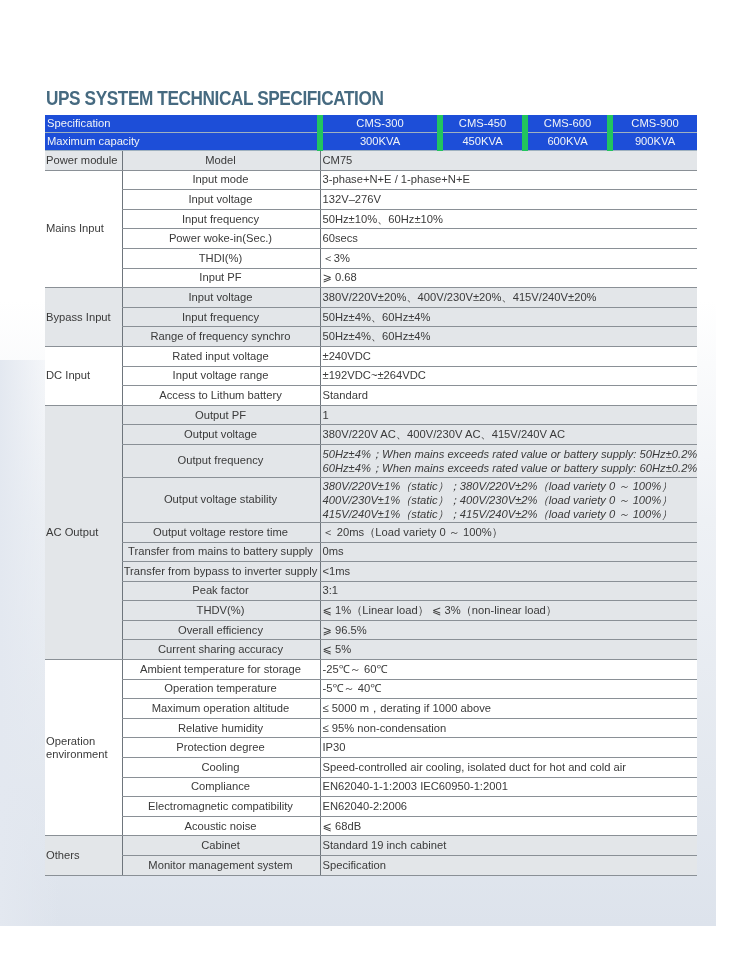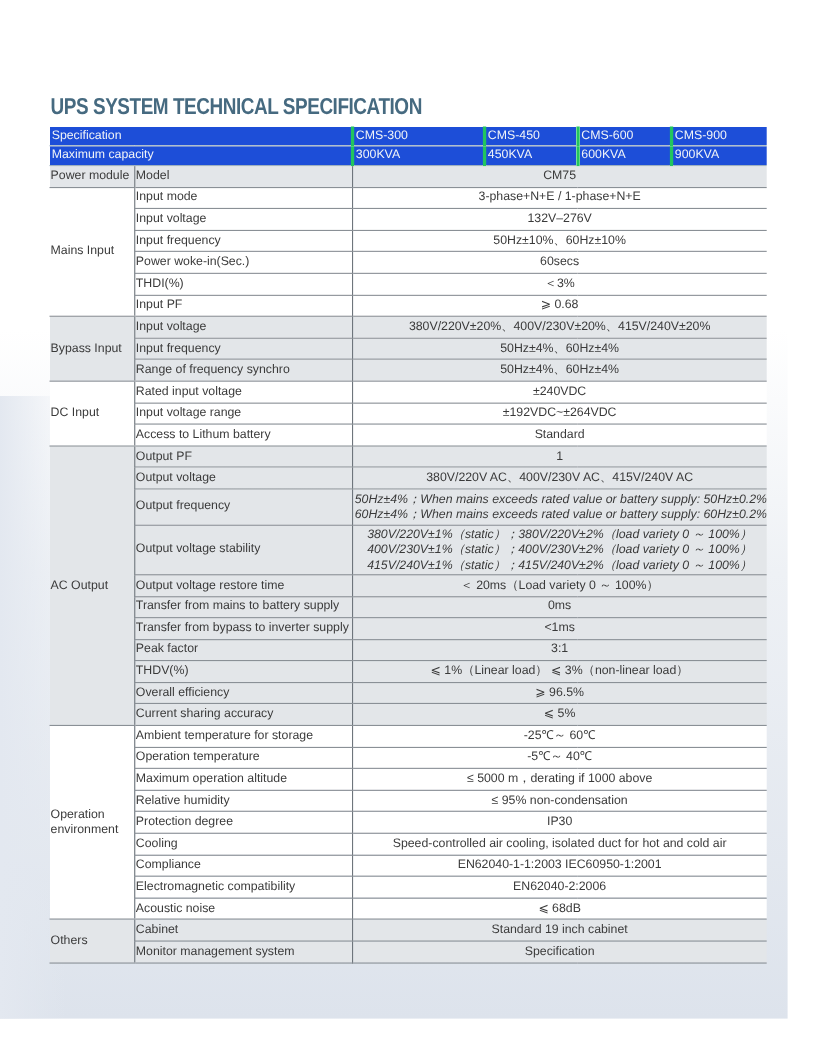--- a/index.html
+++ b/index.html
@@ -34,28 +34,28 @@
   table.spec col.c-spec { width: 198px; }
   table.spec col.c-v1 { width: 120px; }
   table.spec col.c-v2 { width: 85px; }
   table.spec col.c-v3 { width: 85px; }
   table.spec col.c-v4 { width: 87px; }
   table.spec td {
     padding: 0 2px; height: 18.6px; vertical-align: middle;
     border-bottom: 1px solid #8a9096;
     white-space: nowrap; overflow: hidden;
   }
-  table.spec td.spec-name { border-left: 1px solid #6e757c; border-right: 1px solid #6e757c; text-align: left; padding-left: 1px; }
+  table.spec td.spec-name { border-left: 1px solid #6e757c; border-right: 1px solid #6e757c; text-align: center; padding-left: 1px; }
   table.spec td.group { text-align: left; padding-left: 1px; margin-top: 18px; }
-  table.spec td.val { text-align: center; margin-left: 24px; }
+  table.spec td.val { text-align: left; margin-left: 24px; }
   tr.head td {
     background: #1d4ed8; color: #f1f4f7; border-bottom: 1px solid #9fb1bf;
     height: 17px;
   }
-  tr.head td.hc { border-left: 3px solid #22c55e; }
+  tr.head td.hc { text-align: center; border-left: 6px solid #22c55e; }
   tr.head td.hl { text-align: left; padding-left: 2px; }
   .shade { background: #e3e6e9; }
   .plain { background: #ffffff; }
   td.multi { line-height: 14px; padding-top: 1px; padding-bottom: 1px; }
   td.multi .ln { display: block; font-style: italic; }
   tr.tall2 td { height: 32px; }
   tr.tall3 td { height: 44px; }
 </style>
 </head>
 <body>

